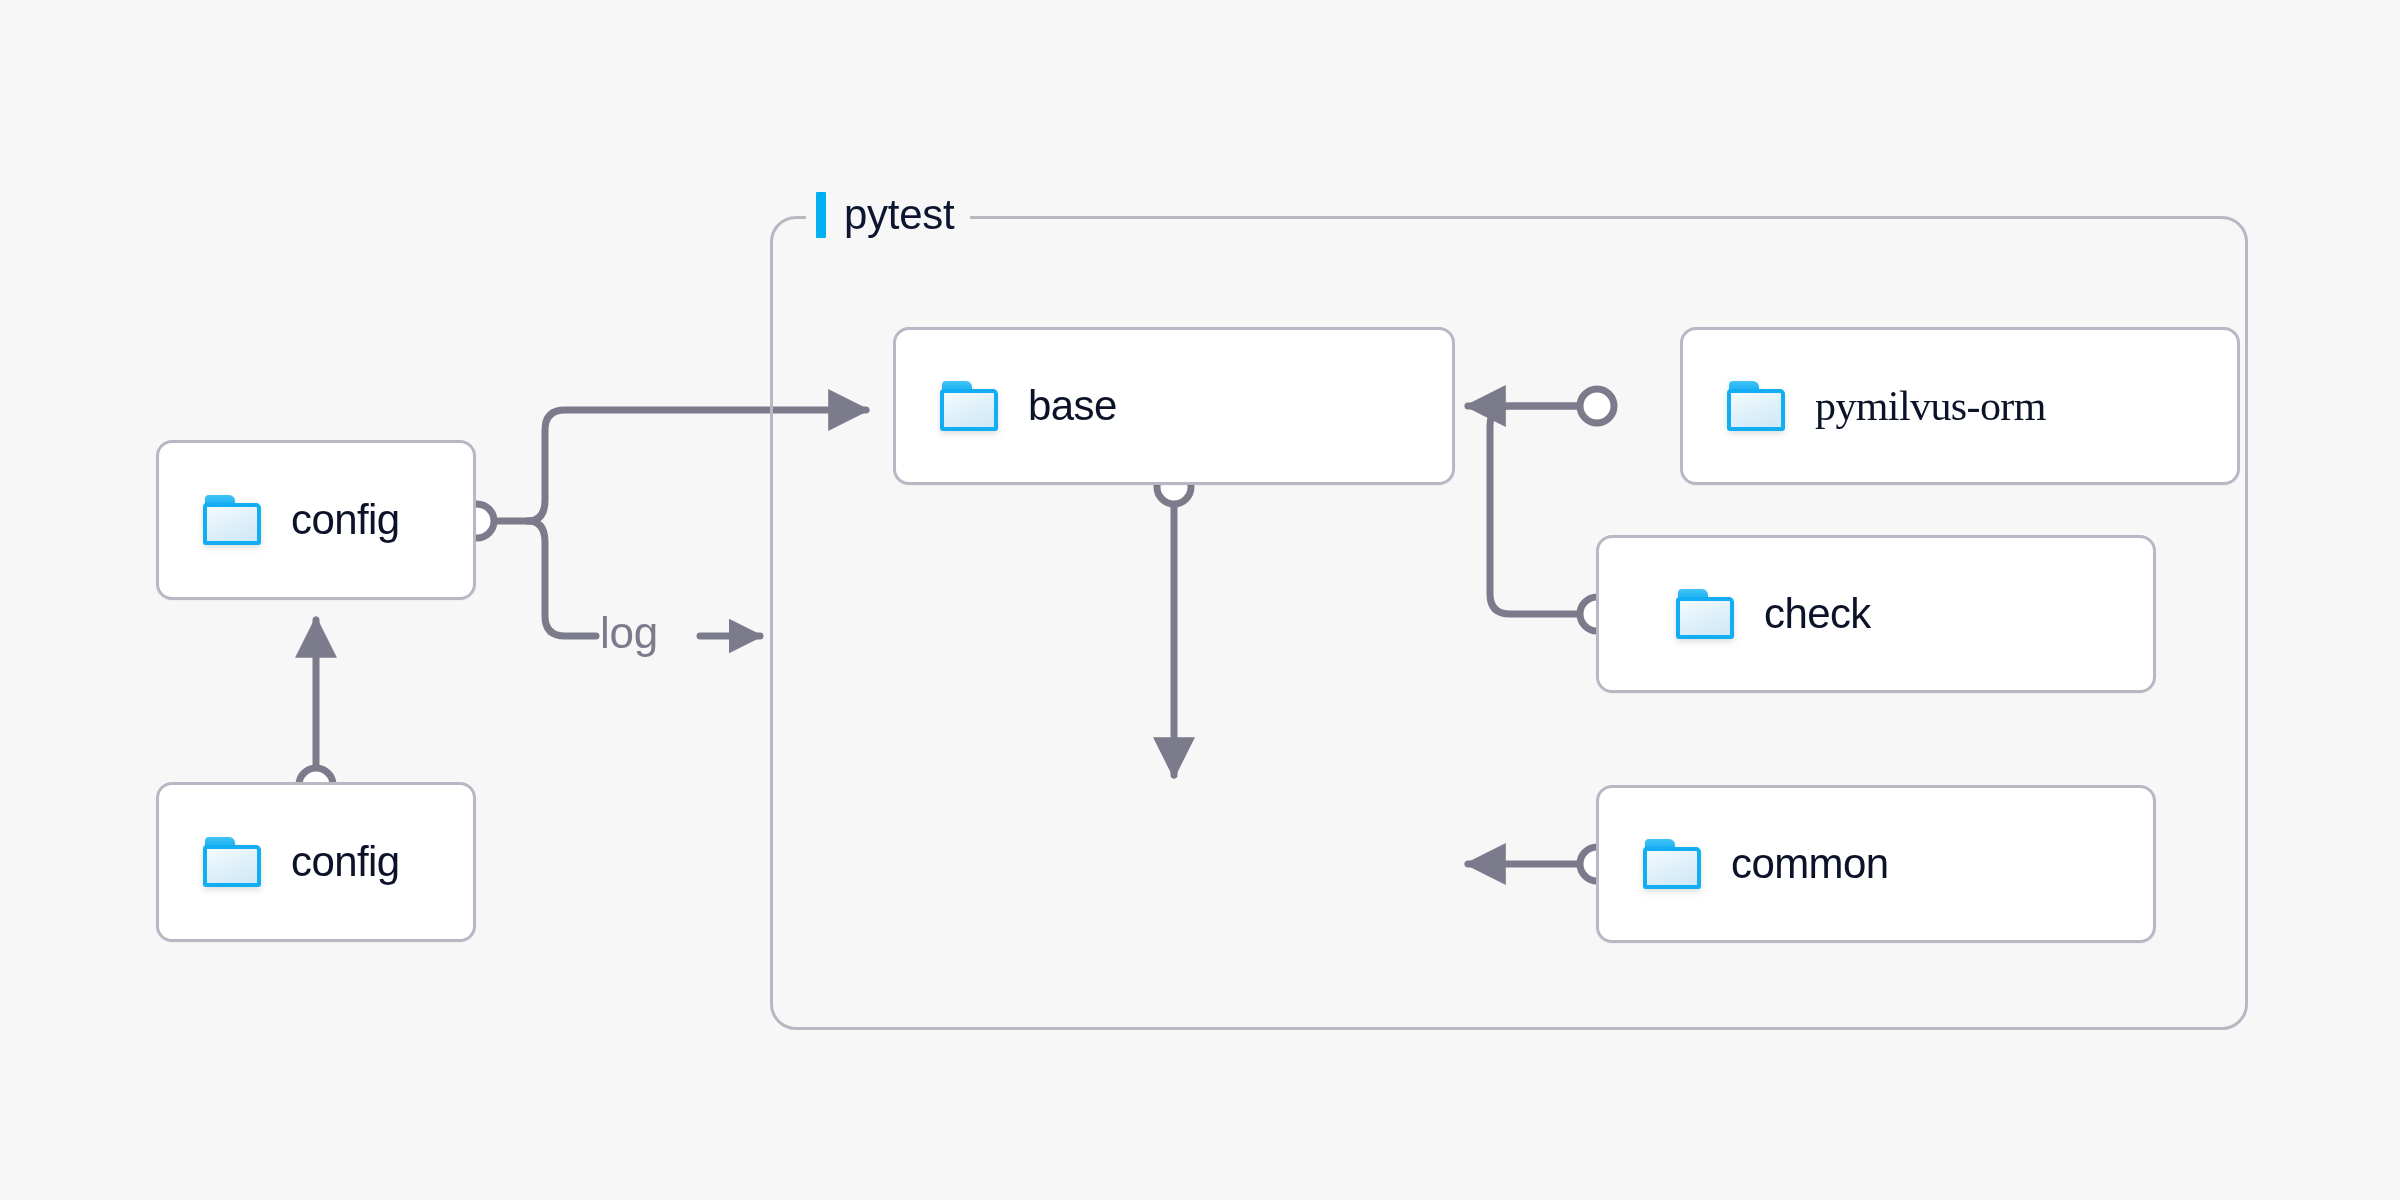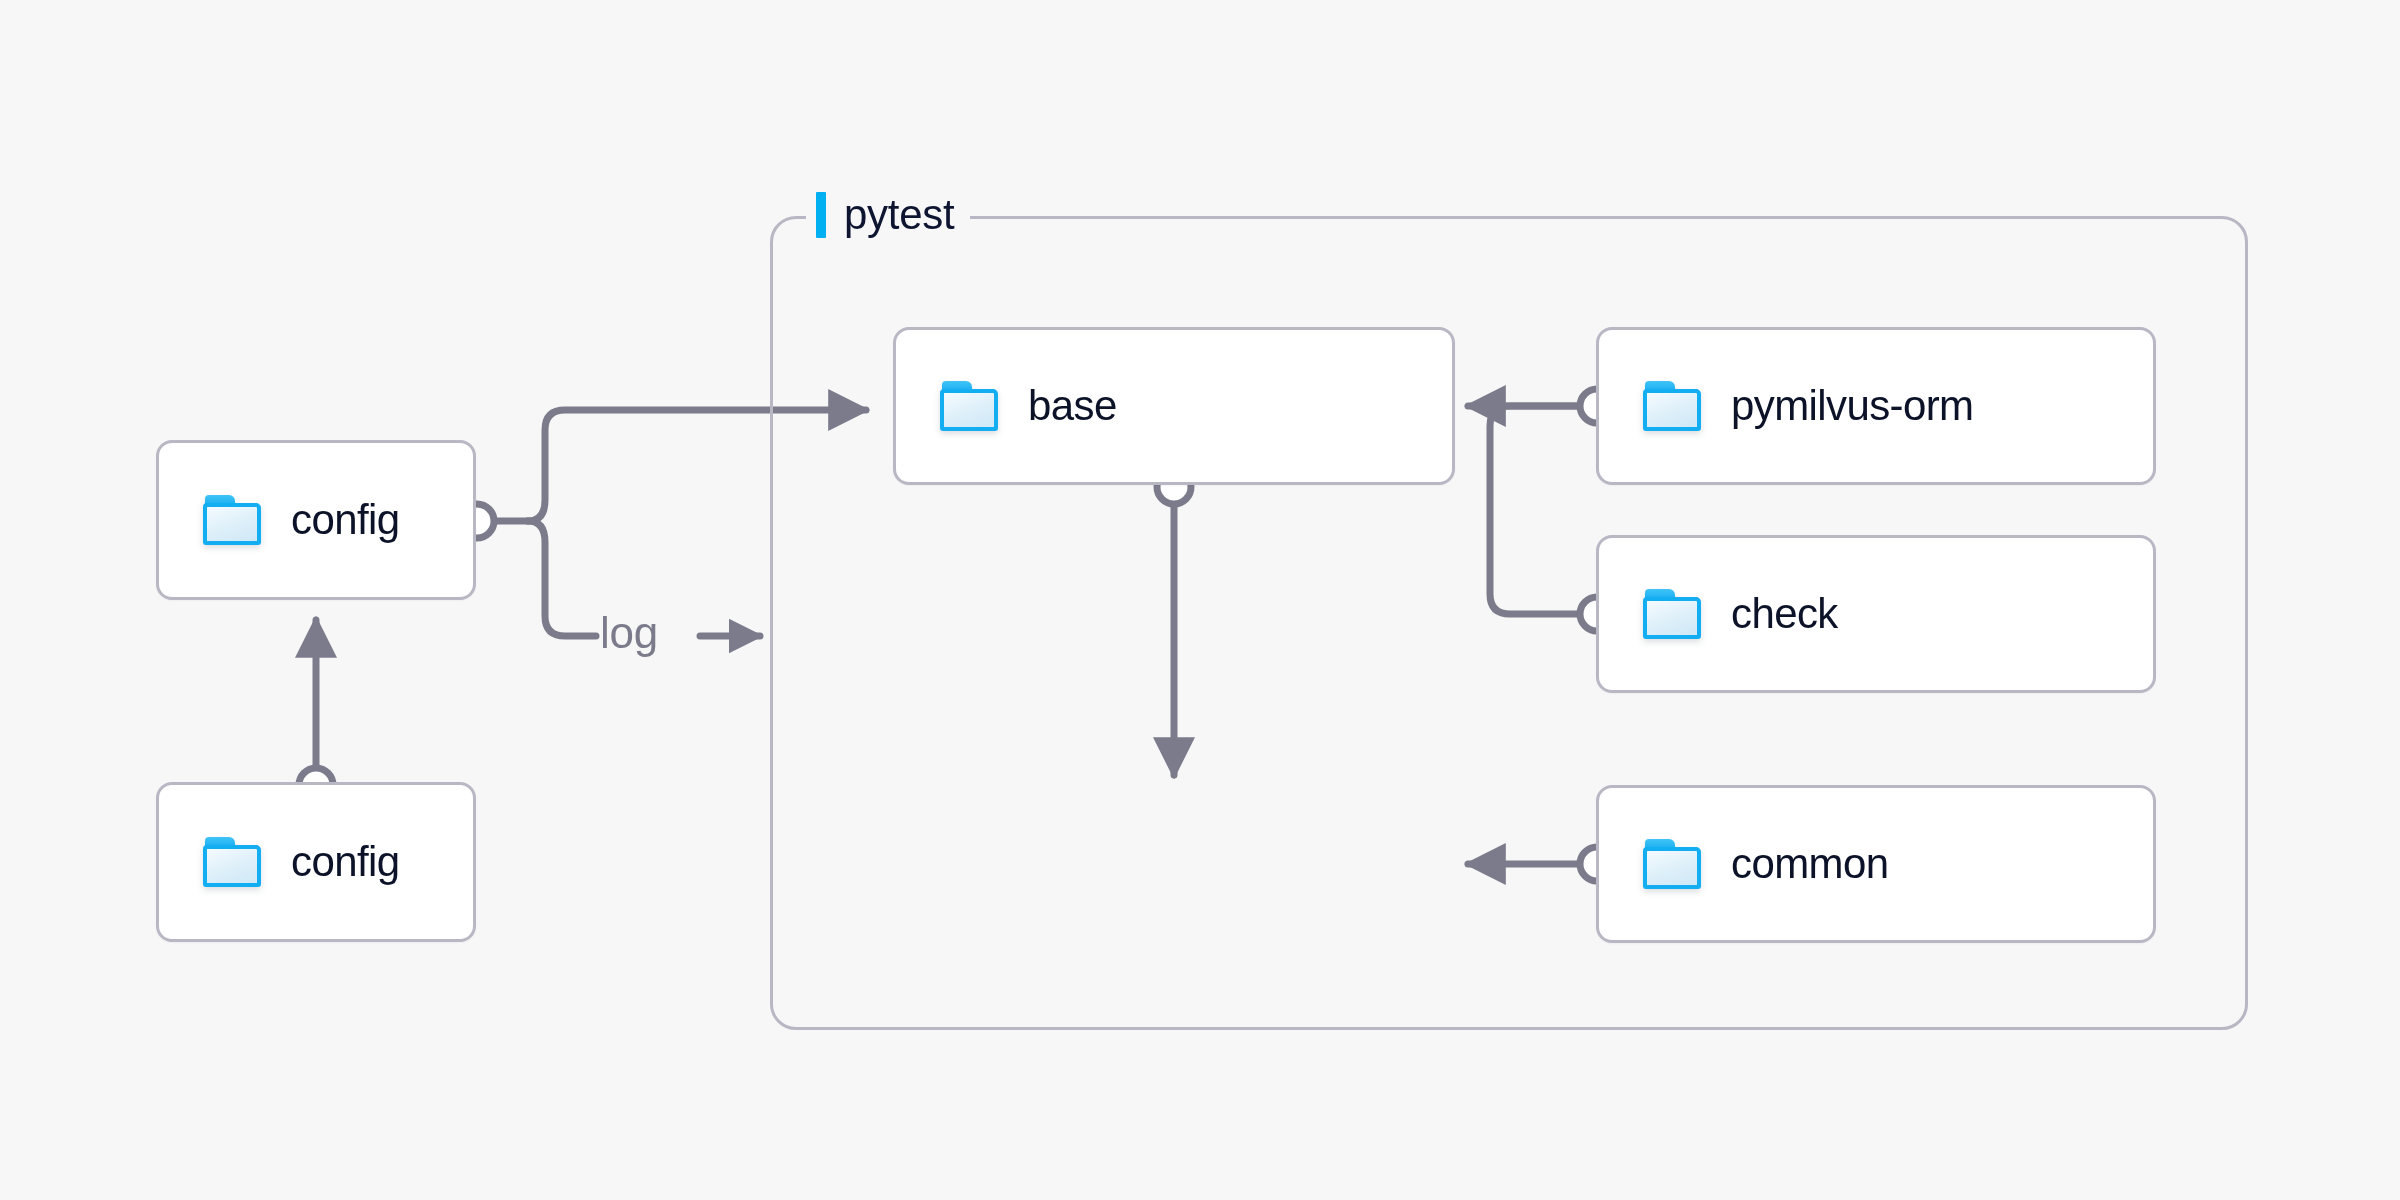--- a/index.html
+++ b/index.html
@@ -197,31 +197,31 @@
     <div class="inner">
       <span class="folder">
         <span class="tab"></span>
           <span class="body"></span>
       </span>
       <span class="label">base</span>
     </div>
   </div>
 
 
-  <div class="node" style="left:1596px; top:327px; width:560px; height:158px;">
+  <div class="node" style="left:1680px; top:327px; width:560px; height:158px;font-family:Liberation Serif, serif;">
     <div class="inner">
       <span class="folder">
         <span class="tab"></span>
           <span class="body"></span>
       </span>
       <span class="label">pymilvus-orm</span>
     </div>
   </div>
 
-  <div class="node" style="left:1596px; top:535px; width:560px; height:158px;">
+  <div class="node" style="left:1596px; top:535px; width:560px; height:158px;padding-left:33px;">
     <div class="inner">
       <span class="folder">
         <span class="tab"></span>
           <span class="body"></span>
       </span>
       <span class="label">check</span>
     </div>
   </div>
 
   <div class="node" style="left:1596px; top:785px; width:560px; height:158px;">

